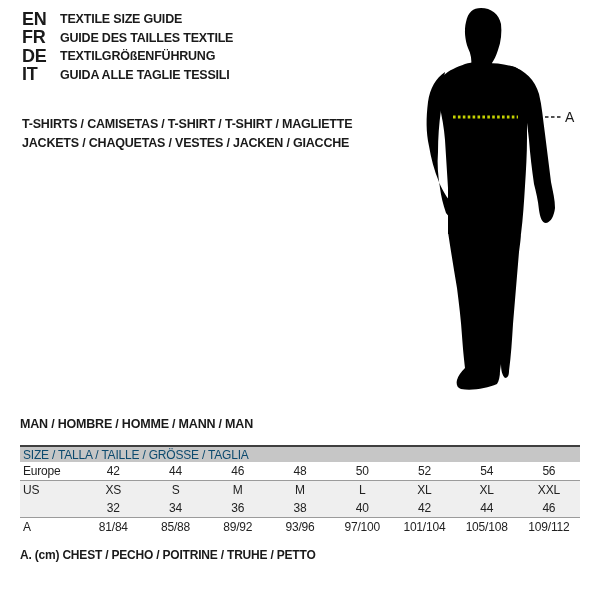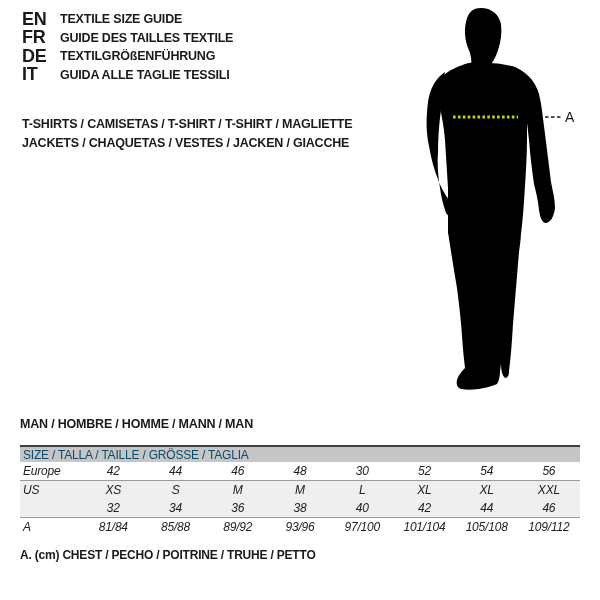--- a/index.html
+++ b/index.html
@@ -33,21 +33,21 @@
   .size-table {
     position: absolute; left: 20px; top: 445px; width: 560px;
     border-collapse: collapse; table-layout: fixed;
     border-top: 2px solid #3f3f3f;
     font-size: 12px; font-weight: 400; color: #222;
   }
   .size-table th {
     height: 16px; background: #c6c6c6; text-align: left;
     font-weight: 400; font-size: 12px; padding: 0 0 0 3px; color: #0c4a6e;
   }
-  .size-table td { height: 18px; text-align: center; padding: 0; line-height: 18px; font-style: italic; }
+  .size-table td { height: 18px; text-align: center; padding: 0; line-height: 18px; }
   .size-table td.row-label { text-align: left; padding-left: 3px; width: 62px; }
   .size-table tr.row-europe td { background: #ffffff; border-bottom: 1px solid #9b9b9b; }
   .size-table tr.row-us td, .size-table tr.row-num td { background: #efefef; }
   .size-table tr.row-num td { border-bottom: 1px solid #9b9b9b; }
   .size-table tr.row-a td { background: #ffffff; }
 
   
   .footnote { position: absolute; left: 20px; top: 548px; font-size: 12px; font-weight: 700; white-space: nowrap; }
 </style>
 </head>
@@ -164,21 +164,21 @@
       <th colspan="9">SIZE / TALLA / TAILLE / GRÖSSE / TAGLIA</th>
     </tr>
   </thead>
   <tbody>
     <tr class="row-europe">
       <td class="row-label">Europe</td>
       <td>42</td>
       <td>44</td>
       <td>46</td>
       <td>48</td>
-      <td>30</td>
+      <td>50</td>
       <td>52</td>
       <td>54</td>
       <td>56</td>
     </tr>
     <tr class="row-us">
       <td class="row-label">US</td>
       <td>XS</td>
       <td>S</td>
       <td>M</td>
       <td>M</td>

